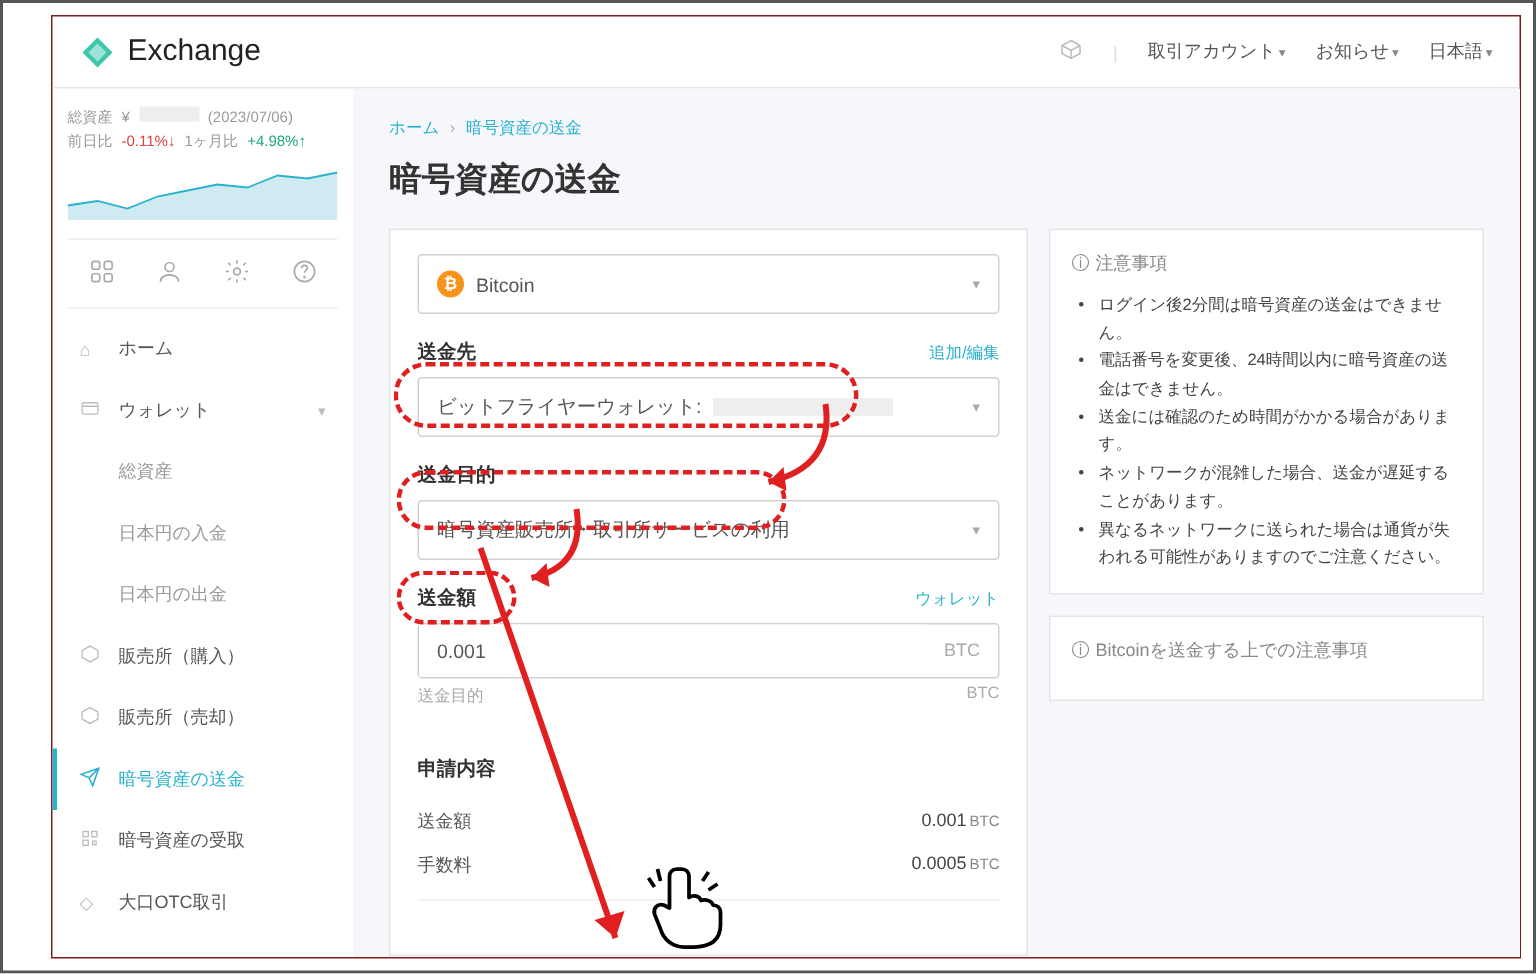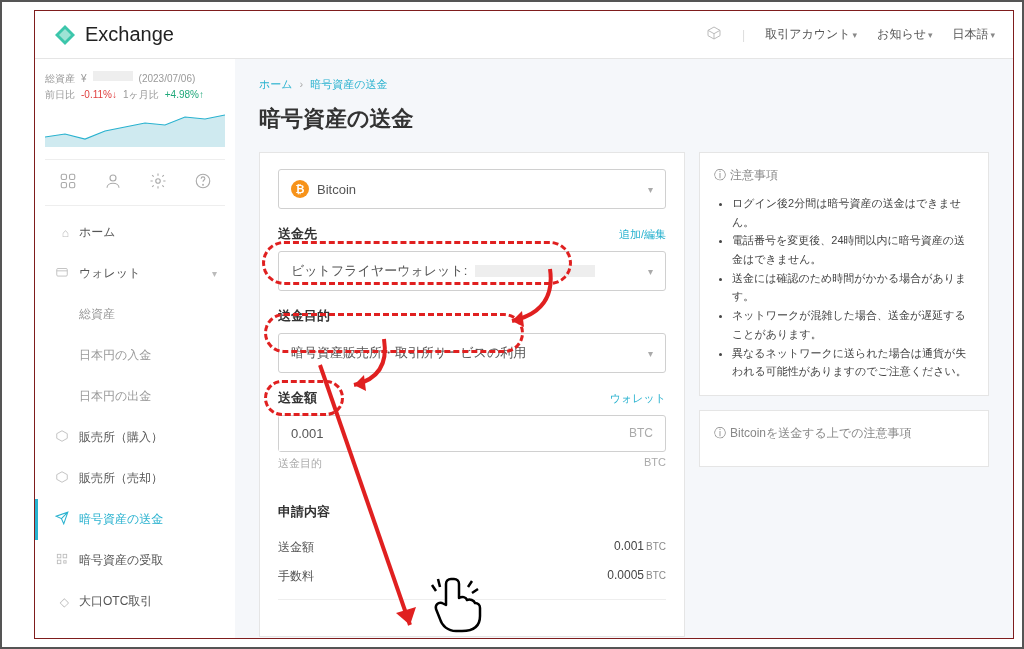--- a/index.html
+++ b/index.html
@@ -7,21 +7,21 @@
     .frame { width: 1024px; height: 649px; margin: 0 auto; background: #fff; border: 2px solid #555; position: relative; overflow: hidden; }
     .inner { position: absolute; top: 8px; left: 8px; right: 8px; bottom: 8px; border: 1px solid #7f1d1d; background: #fff; margin-left: 24px; }
     
     .header { height: 48px; border-bottom: 1px solid #e5e5e5; display: flex; align-items: center; padding: 0 18px; }
     .logo { display: flex; align-items: center; gap: 8px; font-size: 20px; font-weight: 500; color: #222; }
     .header-right { margin-left: auto; display: flex; align-items: center; gap: 20px; font-size: 12px; color: #555; }
     .header-right span { cursor: pointer; }
     .caret { font-size: 9px; margin-left: 2px; color: #888; }
 
     .main { display: flex; height: calc(100% - 48px); }
-    .sidebar { width: 200px; padding: 12px 10px 0 10px; overflow: hidden; text-align: right; }
+    .sidebar { width: 200px; padding: 12px 10px 0 10px; overflow: hidden; }
     .asset-summary { font-size: 10px; color: #999; line-height: 1.6; }
     .asset-summary .row { display: flex; gap: 6px; }
     .delta-red { color: #e04040; }
     .delta-green { color: #1fa87a; }
     .chart-box { height: 38px; margin-top: 6px; position: relative; overflow: hidden; }
     .tabrow { display: flex; justify-content: space-around; border-top: 1px solid #eee; border-bottom: 1px solid #eee; padding: 12px 0; margin-top: 12px; color: #aaa; }
     .tabrow span { cursor: pointer; }
     .nav { margin-top: 6px; }
     .nav-item { display: flex; align-items: center; gap: 10px; padding: 12px 8px; color: #555; font-size: 12px; cursor: pointer; }
     .nav-item.active { color: #29b2cf; border-left: 3px solid #29b2cf; margin-left: -10px; padding-left: 15px; }

